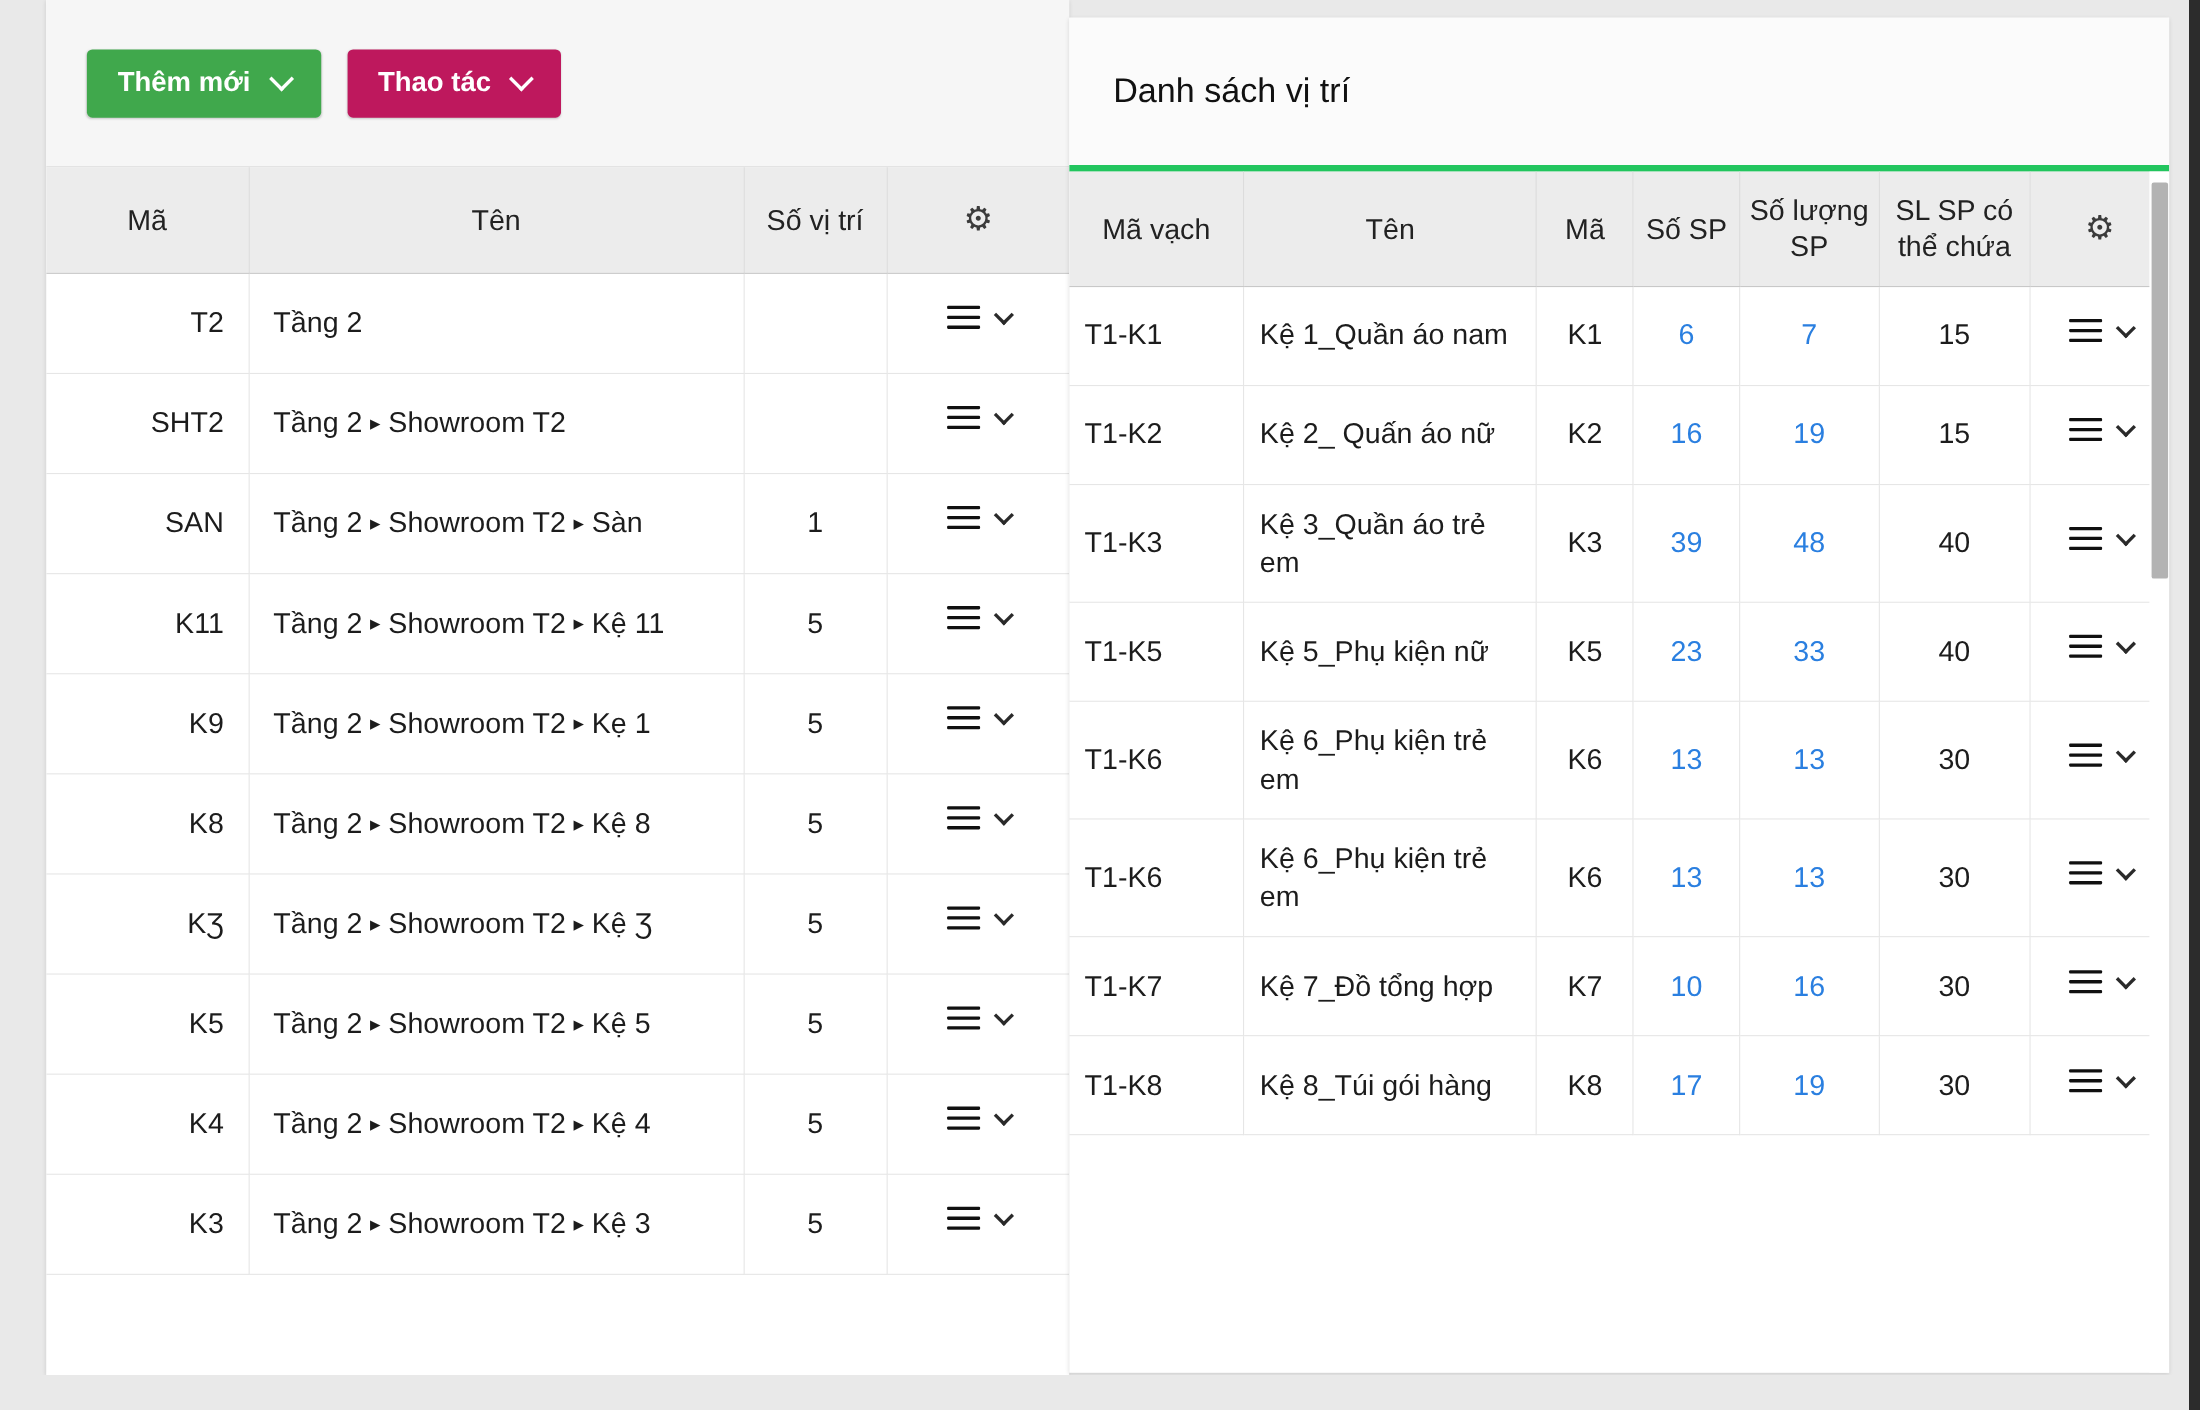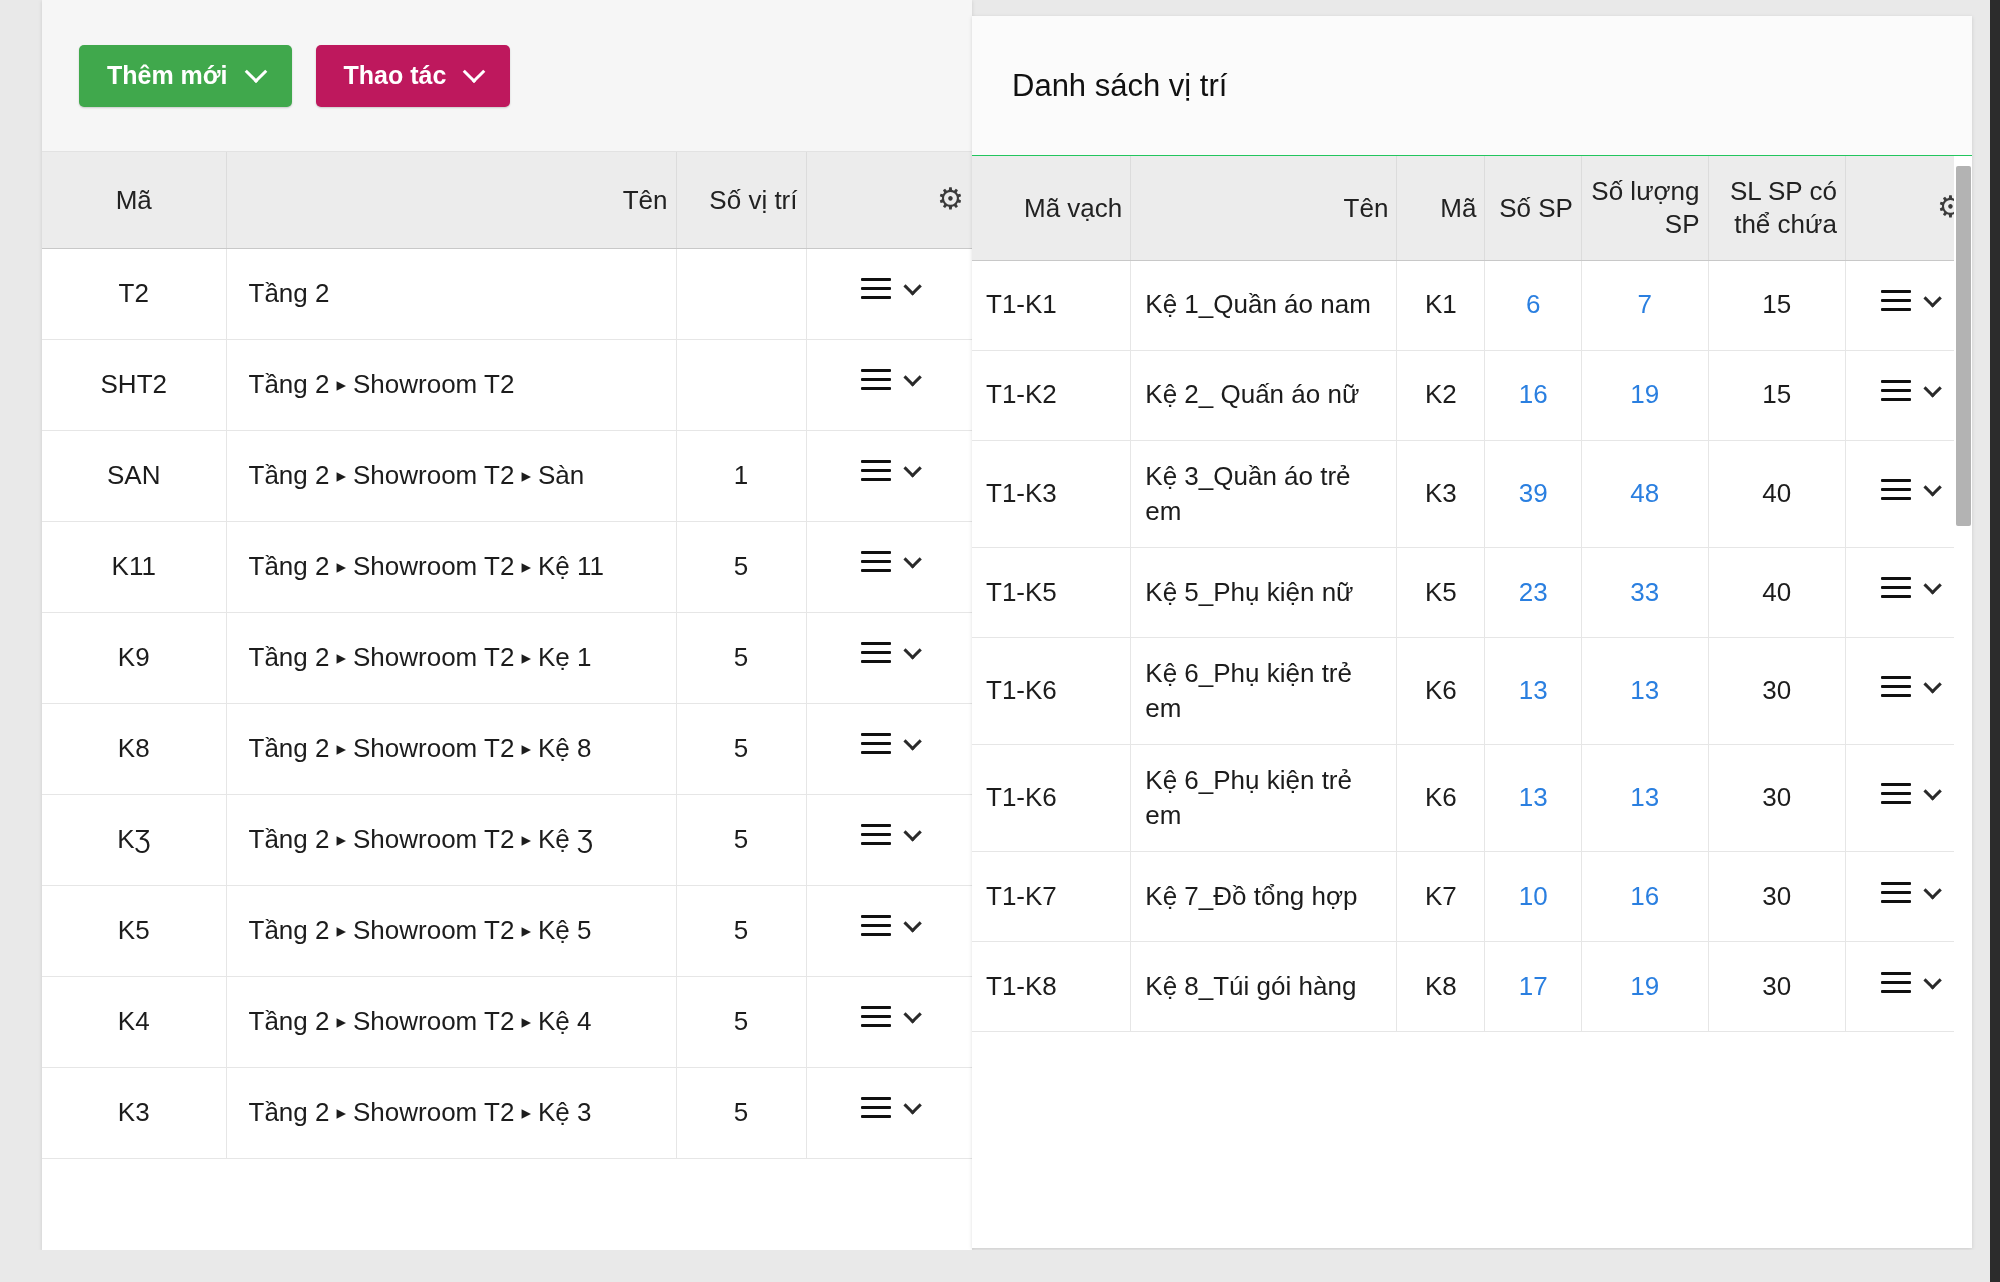--- a/index.html
+++ b/index.html
@@ -64,42 +64,42 @@
   table.grid th {
     background: #ececec;
     font-size: 26px;
     font-weight: normal;
     color: #222;
     border-right: 1px solid #dcdcdc;
     border-bottom: 1px solid #c8c8c8;
     padding: 0 8px;
     height: 96px;
     vertical-align: middle;
-    text-align: right;
+    text-align: center;
     line-height: 1.25;
   }
   table.grid th:last-child { border-right: none; }
   table.grid td {
     font-size: 26px;
     color: #1c1c1c;
     border-right: 1px solid #e6e6e6;
     border-bottom: 1px solid #e6e6e6;
     padding: 16px 22px;
     vertical-align: middle;
     line-height: 1.35;
   }
   table.grid td:last-child { border-right: none; }
 
   
   #left-table col.c-ma   { width: 184px; }
   #left-table col.c-ten  { width: 450px; }
   #left-table col.c-so   { width: 130px; }
   #left-table col.c-act  { width: 166px; }
   #left-table .th-ma { text-align: center; }
-  #left-table td.cell-ma  { text-align: center; }
+  #left-table td.cell-ma  { text-align: right; }
   #left-table td.cell-ten { text-align: left; }
   #left-table td.cell-so  { text-align: center; }
   #left-table td.cell-act { text-align: center; }
   #left-table tbody tr { height: 91px; }
 
   .sep {
     display: inline-block;
     color: #1c1c1c;
     margin: 0 7px;
     font-size: 19px;
@@ -142,21 +142,21 @@
     background: #ffffff;
     box-shadow: 0 1px 4px rgba(0,0,0,.13);
     overflow: hidden;
   }
   .panel-head {
     height: 140px;
     display: flex;
     align-items: center;
     padding-left: 40px;
     background: #fbfbfb;
-    border-bottom: 1px solid #22c55e;
+    border-bottom: 6px solid #22c55e;
   }
   .panel-title {
     font-size: 31px;
     color: #111;
   }
   #right-table col.c-mv  { width: 148px; }
   #right-table col.c-ten { width: 248px; }
   #right-table col.c-ma  { width: 82px; }
   #right-table col.c-sosp{ width: 90px; }
   #right-table col.c-slsp{ width: 118px; }

